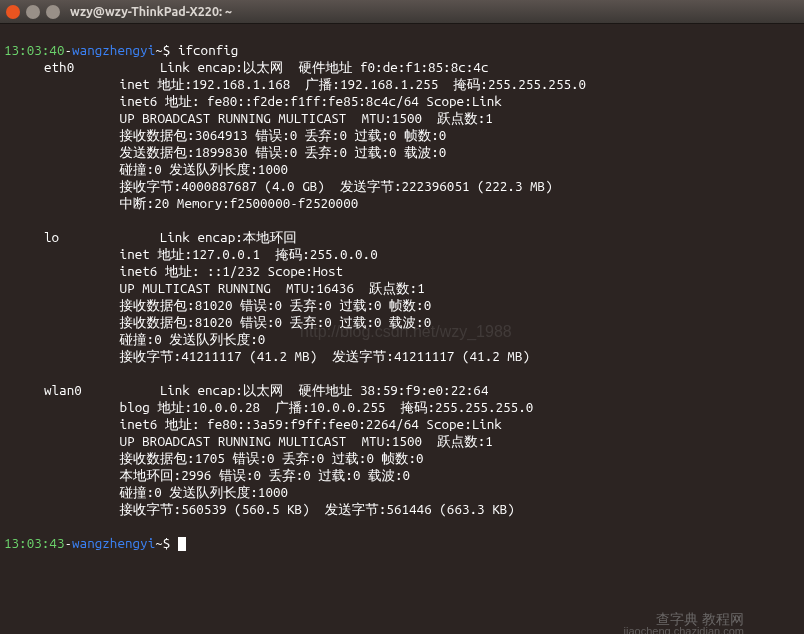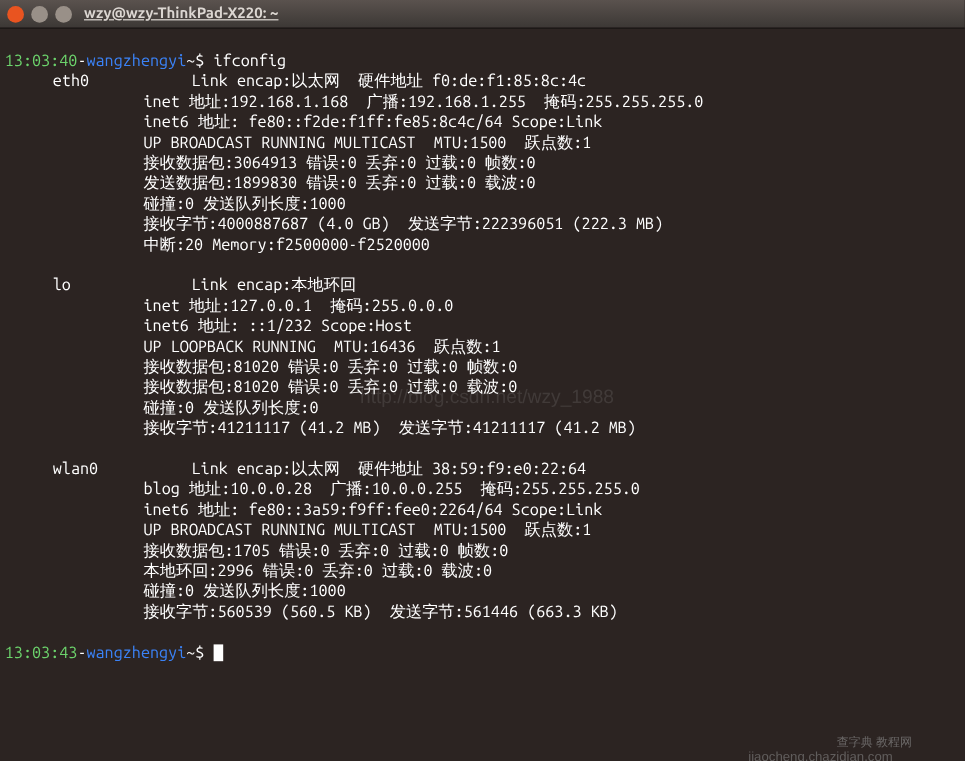--- a/index.html
+++ b/index.html
@@ -28,21 +28,20 @@
   }
   .close { background: #e95420; }
   .min   { background: #999088; }
   .max   { background: #999088; }
   .title {
     color: #dcd7d2;
     font-weight: bold;
     font-size: 12.5px;
     margin-left: 4px;
     font-family: "Ubuntu", sans-serif;
-    text-decoration: underline;
   }
   .term {
     padding: 1px 4px 2px 4px;
     white-space: pre;
   }
   .time   { color: #6cd36c; }
   .host   { color: #3b82f6; font-weight: normal; }
   .prompt { color: #ffffff; }
   .sep    { color: #ffffff; }
   .cmd    { color: #ffffff; }
@@ -55,21 +54,21 @@
   }
   .wm {
     position: absolute;
     color: rgba(160,160,160,0.18);
     font-size: 16px;
     pointer-events: none;
     font-family: sans-serif;
     white-space: nowrap;
   }
   .wm1 { top: 323px; left: 300px; }
-  .wm2 { bottom: 6px; right: 44px; font-size: 10px; color: rgba(140,140,140,0.65);}
+  .wm2 { bottom: 6px; right: 60px; font-size: 14px; color: rgba(140,140,140,0.65);}
   .wm2b { bottom: -6px; right: 60px; font-size: 11px; color: rgba(140,140,140,0.55);}
 </style>
 </head>
 <body>
 
 <div class="titlebar">
   <span class="win-btn close"></span>
   <span class="win-btn min"></span>
   <span class="win-btn max"></span>
   <span class="title">wzy@wzy-ThinkPad-X220: ~</span>
@@ -83,21 +82,21 @@
           <span class="out">UP BROADCAST RUNNING MULTICAST  MTU:1500  跃点数:1</span>
           <span class="out">接收数据包:3064913 错误:0 丢弃:0 过载:0 帧数:0</span>
           <span class="out">发送数据包:1899830 错误:0 丢弃:0 过载:0 载波:0</span>
           <span class="out">碰撞:0 发送队列长度:1000</span>
           <span class="out">接收字节:4000887687 (4.0 GB)  发送字节:222396051 (222.3 MB)</span>
           <span class="out">中断:20 Memory:f2500000-f2520000</span>
 
 <span class="out">lo</span>        <span class="out">Link encap:本地环回</span>
           <span class="out">inet 地址:127.0.0.1  掩码:255.0.0.0</span>
           <span class="out">inet6 地址: ::1/232 Scope:Host</span>
-          <span class="out">UP LOOPBACK RUNNING  MTU:16436  跃点数:1</span>
+          <span class="out">UP MULTICAST RUNNING  MTU:16436  跃点数:1</span>
           <span class="out">接收数据包:81020 错误:0 丢弃:0 过载:0 帧数:0</span>
           <span class="out">接收数据包:81020 错误:0 丢弃:0 过载:0 载波:0</span>
           <span class="out">碰撞:0 发送队列长度:0</span>
           <span class="out">接收字节:41211117 (41.2 MB)  发送字节:41211117 (41.2 MB)</span>
 
 <span class="out">wlan0</span>     <span class="out">Link encap:以太网  硬件地址 38:59:f9:e0:22:64</span>
           <span class="out">blog 地址:10.0.0.28  广播:10.0.0.255  掩码:255.255.255.0</span>
           <span class="out">inet6 地址: fe80::3a59:f9ff:fee0:2264/64 Scope:Link</span>
           <span class="out">UP BROADCAST RUNNING MULTICAST  MTU:1500  跃点数:1</span>
           <span class="out">接收数据包:1705 错误:0 丢弃:0 过载:0 帧数:0</span>

